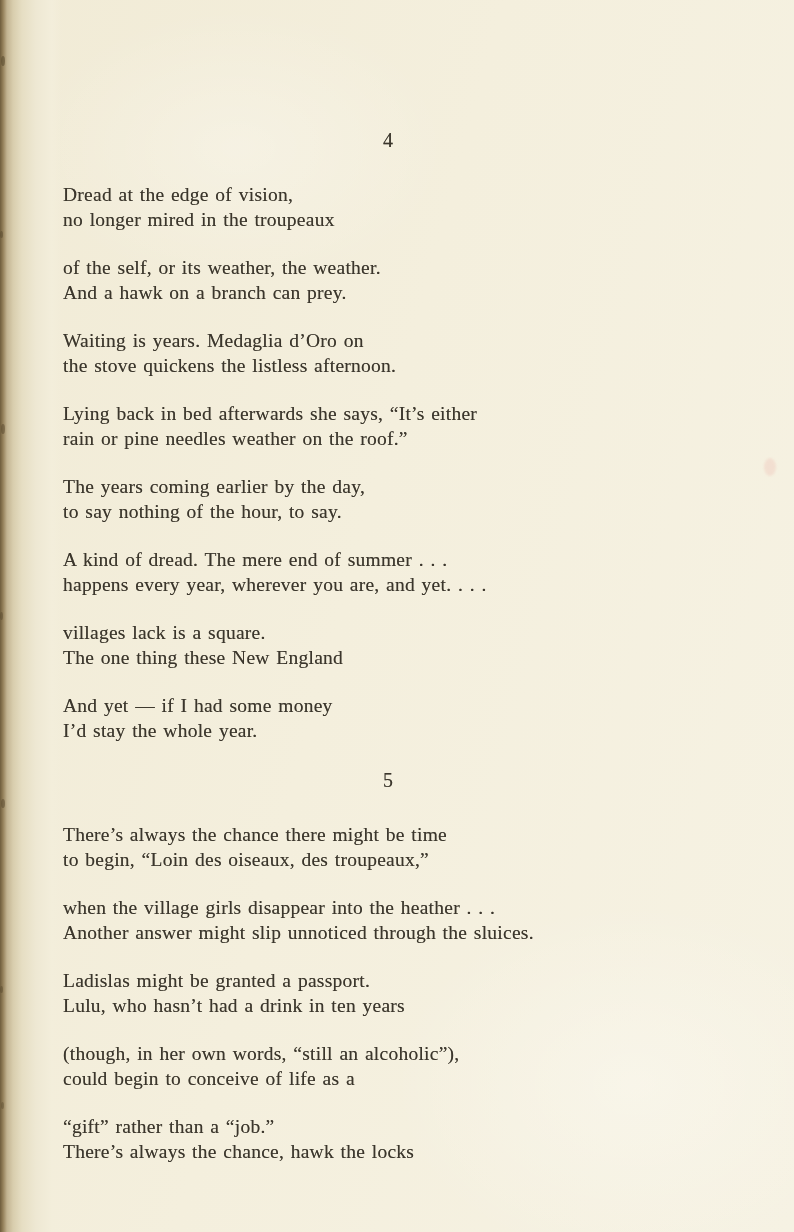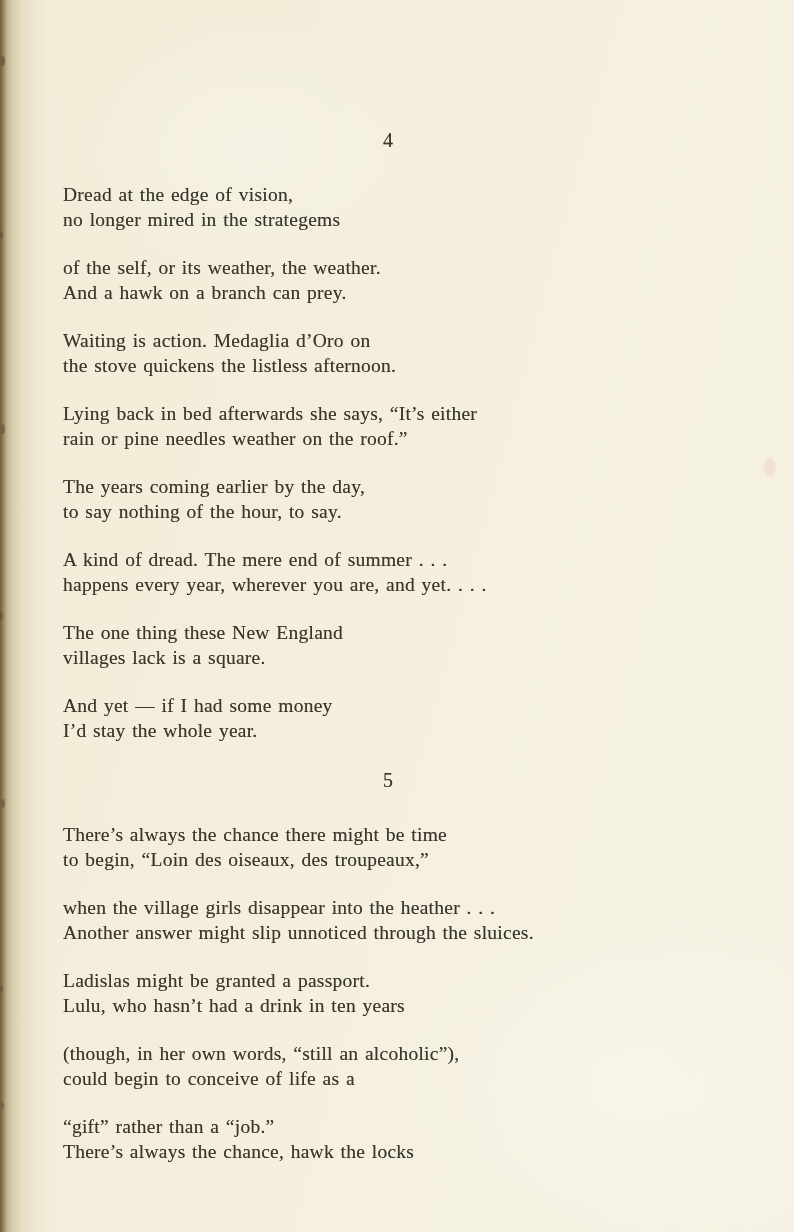--- a/index.html
+++ b/index.html
@@ -95,45 +95,45 @@
   <div class="speck s4"></div>
   <div class="speck s5"></div>
   <div class="speck s6"></div>
   <div class="speck s7"></div>
   <div class="smudge"></div>
   <main class="poem" id="poem">
       <section class="poem-section">
         <div class="section-number">4</div>
         <div class="stanza">
           <div class="poem-line"><span>Dread at the edge of vision,</span></div>
-          <div class="poem-line"><span>no longer mired in the strategems</span></div>
+          <div class="poem-line"><span>no longer mired in the troupeaux</span></div>
         </div>
         <div class="stanza">
           <div class="poem-line"><span>of the self, or its weather, </span><span class="italic">the</span><span> weather.</span></div>
           <div class="poem-line"><span>And a hawk on a branch can prey.</span></div>
         </div>
         <div class="stanza">
-          <div class="poem-line"><span>Waiting is action. </span><span class="italic">Medaglia d’Oro</span><span> on</span></div>
+          <div class="poem-line"><span>Waiting is years. </span><span class="italic">Medaglia d’Oro</span><span> on</span></div>
           <div class="poem-line"><span>the stove quickens the listless afternoon.</span></div>
         </div>
         <div class="stanza">
           <div class="poem-line"><span>Lying back in bed afterwards she says, “It’s either</span></div>
           <div class="poem-line"><span>rain or pine needles weather on the roof.”</span></div>
         </div>
         <div class="stanza">
           <div class="poem-line"><span>The years coming earlier by the day,</span></div>
           <div class="poem-line"><span>to say nothing of the hour, to say.</span></div>
         </div>
         <div class="stanza">
           <div class="poem-line"><span>A kind of dread. The mere end of summer . . .</span></div>
           <div class="poem-line"><span>happens every year, wherever you are, and yet. . . .</span></div>
         </div>
         <div class="stanza">
+          <div class="poem-line"><span>villages lack is a square.</span></div>
           <div class="poem-line"><span>The one thing these New England</span></div>
-          <div class="poem-line"><span>villages lack is a square.</span></div>
         </div>
         <div class="stanza">
           <div class="poem-line"><span>And yet — if I had some money</span></div>
           <div class="poem-line"><span>I’d stay the whole year.</span></div>
         </div>
       </section>
       <section class="poem-section">
         <div class="section-number">5</div>
         <div class="stanza">
           <div class="poem-line"><span>There’s always the chance there might be time</span></div>

